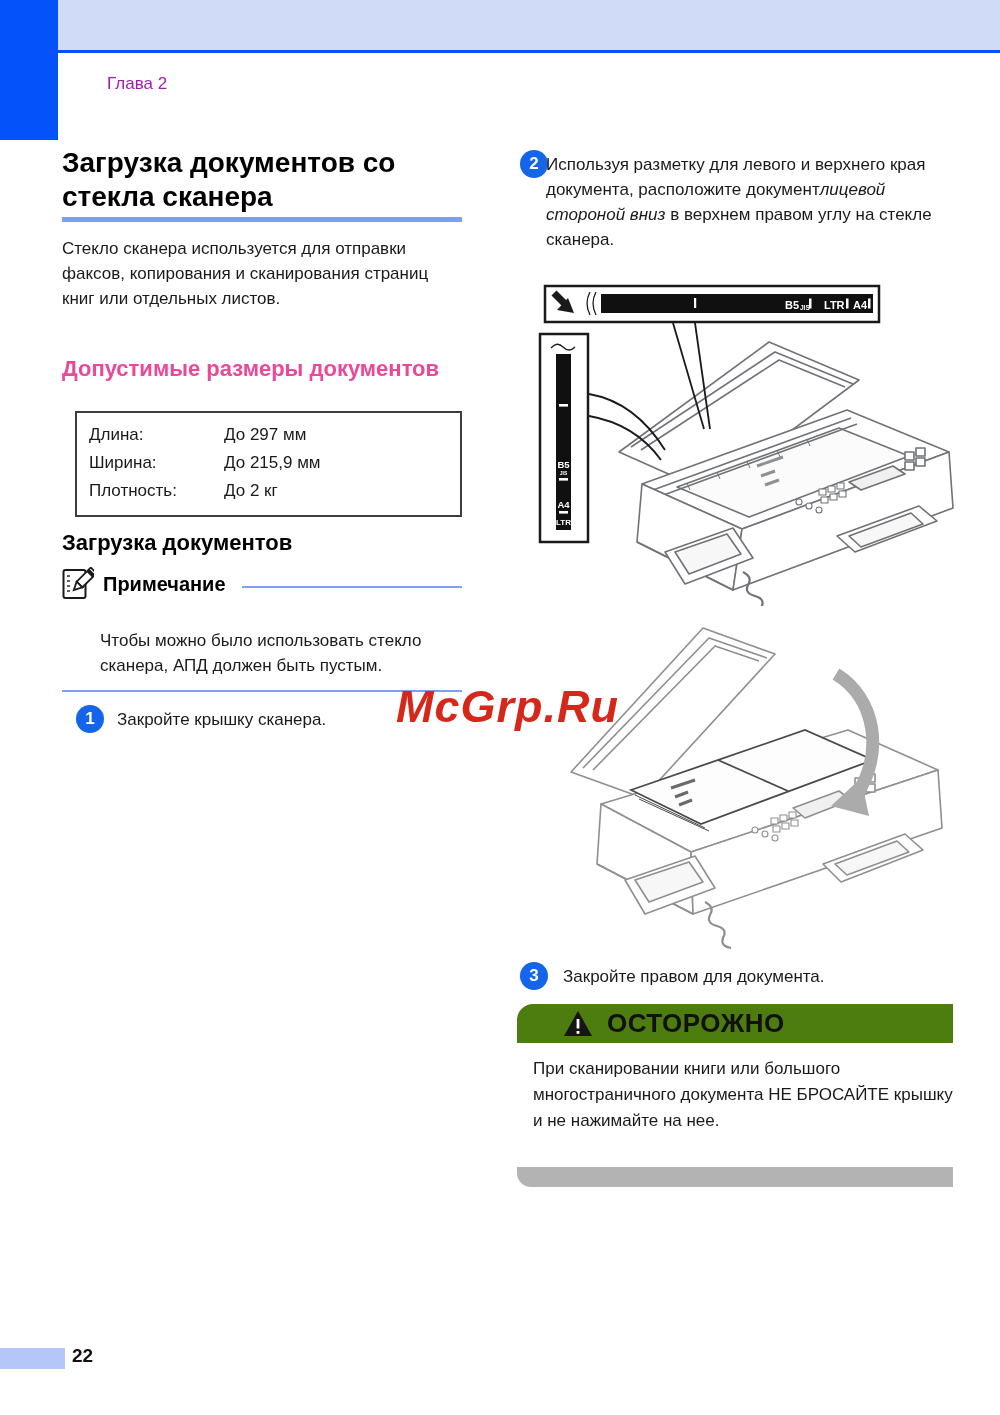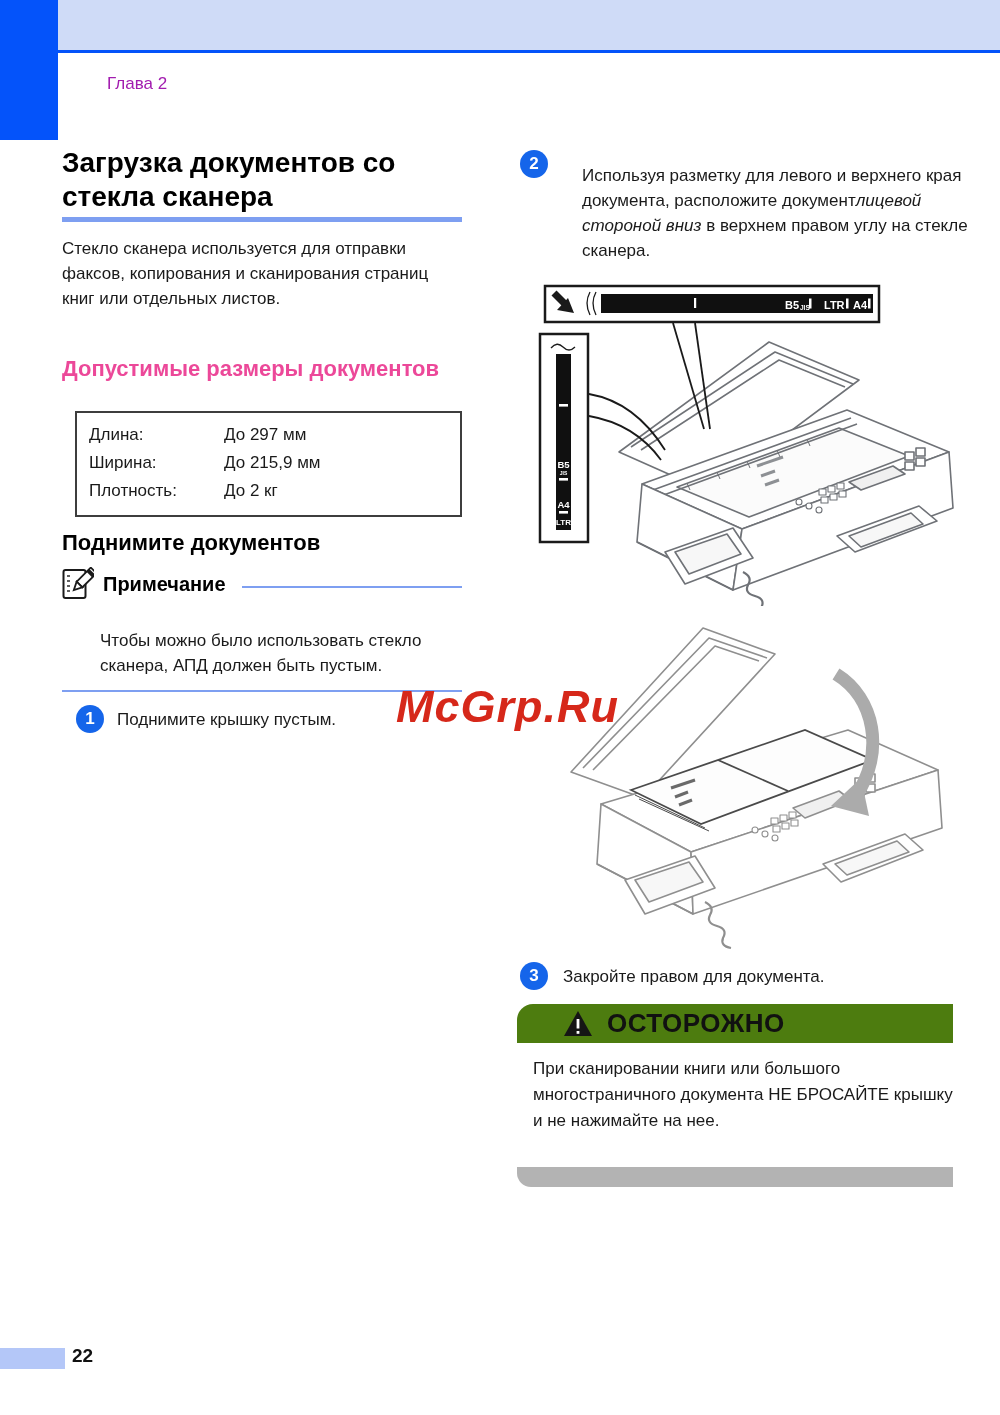--- a/index.html
+++ b/index.html
@@ -59,21 +59,21 @@
   <div class="size-row">
     <span class="size-label">Ширина:</span>
     <span class="size-value">До 215,9 мм</span>
   </div>
   <div class="size-row">
     <span class="size-label">Плотность:</span>
     <span class="size-value">До 2 кг</span>
   </div>
 </div>
 
-<div class="h3">Поднимите документов</div>
+<div class="h3">Загрузка документов</div>
 
 <div class="note-head">
   <svg width="32" height="34" viewBox="0 0 32 34">
     <rect x="1.5" y="3" width="22" height="28" rx="2" fill="#fff" stroke="#1a1a1a" stroke-width="2"></rect>
     <g stroke="#1a1a1a" stroke-width="1.4">
       <line x1="5" y1="9" x2="8" y2="9"></line>
         <line x1="5" y1="14" x2="8" y2="14"></line>
       <line x1="5" y1="19" x2="8" y2="19"></line>
         <line x1="5" y1="24" x2="8" y2="24"></line>
     </g>
@@ -83,26 +83,26 @@
       <rect x="17" y="1" width="8" height="4" fill="#1a1a1a"></rect>
     </g>
   </svg>
   <span class="note-title">Примечание</span>
   <span class="note-rule"></span>
 </div>
 <div class="note-text">Чтобы можно было использовать стекло сканера, АПД должен быть пустым.</div>
 <div class="note-bottom"></div>
 
 <div class="step-circle" style="left:76px;top:705px;">1</div>
-<div class="step-text" style="left:117px;top:707px;width:280px;">Поднимите крышку пустым.</div>
+<div class="step-text" style="left:117px;top:707px;width:280px;">Закройте крышку сканера.</div>
 
 <div class="watermark">McGrp.Ru</div>
 
 <div class="step-circle" style="left:520px;top:150px;">2</div>
-<div class="step-text" style="left:582px;top:152px;width:392px;margin-top:11px;"><span>Используя разметку для левого и верхнего края документа, расположите документ</span><span class="it">лицевой стороной вниз</span><span> в верхнем правом углу на стекле сканера.</span></div>
+<div class="step-text" style="left:546px;top:152px;width:392px;"><span>Используя разметку для левого и верхнего края документа, расположите документ</span><span class="it">лицевой стороной вниз</span><span> в верхнем правом углу на стекле сканера.</span></div>
 
 <svg class="fig" style="left:537px;top:284px;" width="430" height="322" viewBox="0 0 430 322">
 
   <g stroke="#6f7277" stroke-width="1.6" fill="#ffffff" stroke-linejoin="round">
 
     <polygon points="82,168 232,58 322,96 172,208"></polygon>
     <polyline points="94,163 238,68 316,100" fill="none"></polyline>
     <polyline points="104,166 242,76 308,103" fill="none"></polyline>
 
     <polygon points="105,200 310,126 412,168 205,245"></polygon>

